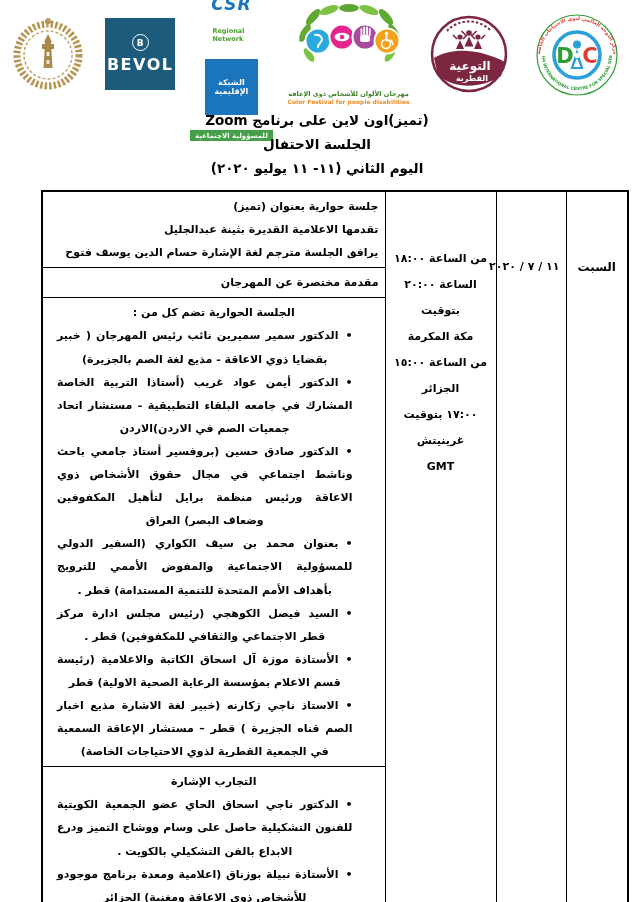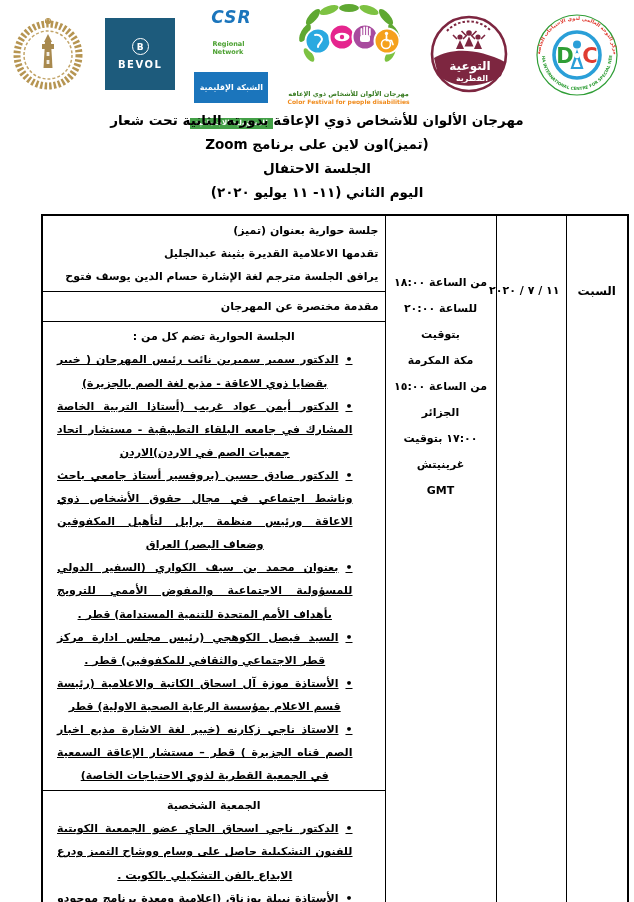--- a/index.html
+++ b/index.html
@@ -12,27 +12,27 @@
   .logo-band{
     display:flex;align-items:center;justify-content:space-between;
     padding:8px 8px 0 8px;height:92px;
   }
   .logo{display:flex;flex-direction:column;align-items:center;justify-content:center;}
   
   .bevol{width:70px;height:72px;background:#1d5b7c;display:flex;flex-direction:column;
          align-items:center;justify-content:center;gap:4px;}
   .bevol-mark{width:15px;height:15px;border:1.6px solid #fff;border-radius:50%;
       color:#fff;font-size:9px;font-weight:bold;display:flex;align-items:center;justify-content:center;}
-  .bevol-label{color:#fff;font-size:10px;font-weight:bold;letter-spacing:1.5px;}
+  .bevol-label{color:#fff;font-size:16px;font-weight:bold;letter-spacing:1.5px;}
   
   .csr{width:78px;gap:14px;}
   .csr-acronym{color:#1b75bc;font-weight:bold;font-style:italic;font-size:17px;line-height:15px;letter-spacing:1px;}
   .csr-network{color:#4aa02f;font-size:6.5px;font-weight:bold;margin-top:1px;padding-left:20px;}
   .csr-bar1{background:#1b75bc;color:#fff;font-size:8px;font-weight:bold;
-            width:74px;text-align:center;padding:11px 0;margin-top:2px;direction:rtl;}
+            width:53px;text-align:center;padding:19px 0;margin-top:2px;direction:rtl;}
   .csr-bar2{background:#43a047;color:#fff;font-size:7px;font-weight:bold;
             width:83px;text-align:center;padding:1.5px 0;margin-top:1px;direction:rtl;}
   
   .fest-ar{color:#3a7d23;font-size:6.5px;font-weight:bold;direction:rtl;margin-top:19px;}
   .fest-en{color:#f08c1e;font-size:6px;font-weight:bold;}
   
   .titles{margin-top:8px;direction:rtl;}
   .title-line{text-align:center;font-weight:bold;font-size:13.5px;line-height:24px;}
   
   table.schedule{
@@ -43,21 +43,21 @@
   col.c-day{width:62px;}col.c-date{width:70px;}col.c-time{width:111px;}col.c-content{width:343px;}
   .day-cell{text-align:center;padding-top:68px !important;font-weight:bold;font-size:12px;}
   .date-cell{text-align:center;padding-top:68px !important;font-weight:bold;font-size:11px;white-space:nowrap;}
   .time-cell{text-align:center;padding-top:54px !important;font-weight:bold;font-size:11px;}
   .time-line{line-height:26px;}
   .content-cell{font-weight:bold;font-size:11px;line-height:2.1;}
   .center-line{}
   .cell-heading{text-align:center;}
   .bullet{
     padding:0 26px 0 8px;
-    text-align:justify;text-align-last:center;text-decoration:underline;
+    text-align:justify;text-align-last:center;
   }
   .bullet::before{content:"•";margin-left:7px;font-size:11px;}
   .r1{height:66px;} .r2{height:22px;} .r3{height:375px;margin-left:16px;} .r4{height:196px;}
 </style>
 </head>
 <body>
 
 <div class="page">
 
   <div class="logo-band">
@@ -174,40 +174,39 @@
           <circle cx="49" cy="33.5" r="4"></circle>
           <path d="M49 38 L42.5 58 L55.5 58 Z"></path>
           <circle cx="49" cy="44.5" r="2.6" fill="#fff"></circle>
           <path d="M49 47 L45.5 56 L52.5 56 Z" fill="#fff"></path>
         </g>
       </svg>
     </div>
   </div>
 
   <div class="titles">
-    <div class="title-line">مهرجان الألوان للأشخاص ذوي الإعاقة بدورته الثانية تحت شعار</div>
     <div class="title-line">(تميز)اون لاين على برنامج Zoom</div>
     <div class="title-line">الجلسة الاحتفال</div>
     <div class="title-line">اليوم الثاني (١١- ١١ يوليو ٢٠٢٠)</div>
   </div>
 
   <table class="schedule">
     <colgroup>
       <col class="c-day">
         <col class="c-date">
         <col class="c-time">
         <col class="c-content">
     </colgroup>
     <tbody>
         <tr class="r1">
       <td class="day-cell" rowspan="4">السبت</td>
       <td class="date-cell" rowspan="4">١١ / ٧ / ٢٠٢٠</td>
       <td class="time-cell" rowspan="4">
         <div class="time-line">من الساعة ١٨:٠٠</div>
-        <div class="time-line">للساعة ٢٠:٠٠ بتوقيت</div>
+        <div class="time-line">الساعة ٢٠:٠٠ بتوقيت</div>
         <div class="time-line">مكة المكرمة</div>
         <div class="time-line">من الساعة ١٥:٠٠ الجزائر</div>
         <div class="time-line">١٧:٠٠ بتوقيت غرينيتش</div>
         <div class="time-line">GMT</div>
       </td>
       <td class="content-cell">
         <div class="center-line">جلسة حوارية بعنوان (تميز)</div>
         <div class="center-line">تقدمها الاعلامية القديرة بثينة عبدالجليل</div>
         <div class="center-line">يرافق الجلسة مترجم لغة الإشارة حسام الدين يوسف فتوح</div>
       </td>
@@ -224,21 +223,21 @@
         <div class="bullet">الدكتور أيمن عواد غريب (أستاذا التربية الخاصة المشارك في جامعه البلقاء التطبيقية - مستشار اتحاد جمعيات الصم في الاردن)الاردن</div>
         <div class="bullet">الدكتور صادق حسين (بروفسير أستاذ جامعي باحث وناشط اجتماعي في مجال حقوق الأشخاص ذوي الاعاقة ورئيس منظمة برايل لتأهيل المكفوفين وضعاف البصر) العراق</div>
         <div class="bullet">بعنوان محمد بن سيف الكواري (السفير الدولي للمسؤولية الاجتماعية والمفوض الأممي للترويج بأهداف الأمم المتحدة للتنمية المستدامة) قطر .</div>
         <div class="bullet">السيد فيصل الكوهجي (رئيس مجلس ادارة مركز قطر الاجتماعي والثقافي للمكفوفين) قطر .</div>
         <div class="bullet">الأستاذة موزة آل اسحاق الكاتبة والاعلامية (رئيسة قسم الاعلام بمؤسسة الرعاية الصحية الاولية) قطر</div>
         <div class="bullet">الاستاذ ناجي زكارنه (خبير لغة الاشارة مذيع اخبار الصم قناه الجزيرة ) قطر – مستشار الإعاقة السمعية في الجمعية القطرية لذوي الاحتياجات الخاصة)</div>
       </td>
     </tr>
     <tr class="r4">
       <td class="content-cell">
-        <div class="cell-heading">الجمعية الشخصية</div>
+        <div class="cell-heading">التجارب الإشارة</div>
         <div class="bullet">الدكتور ناجي اسحاق الحاي عضو الجمعية الكويتية للفنون التشكيلية حاصل على وسام ووشاح التميز ودرع الابداع بالفن التشكيلي بالكويت .</div>
         <div class="bullet">الأستاذة نبيلة بوزناق (اعلامية ومعدة برنامج موجودو للأشخاص ذوي الاعاقة ومغنية) الجزائر</div>
 
       </td>
     </tr>
   </tbody>
     </table>
 
 </div>
 

